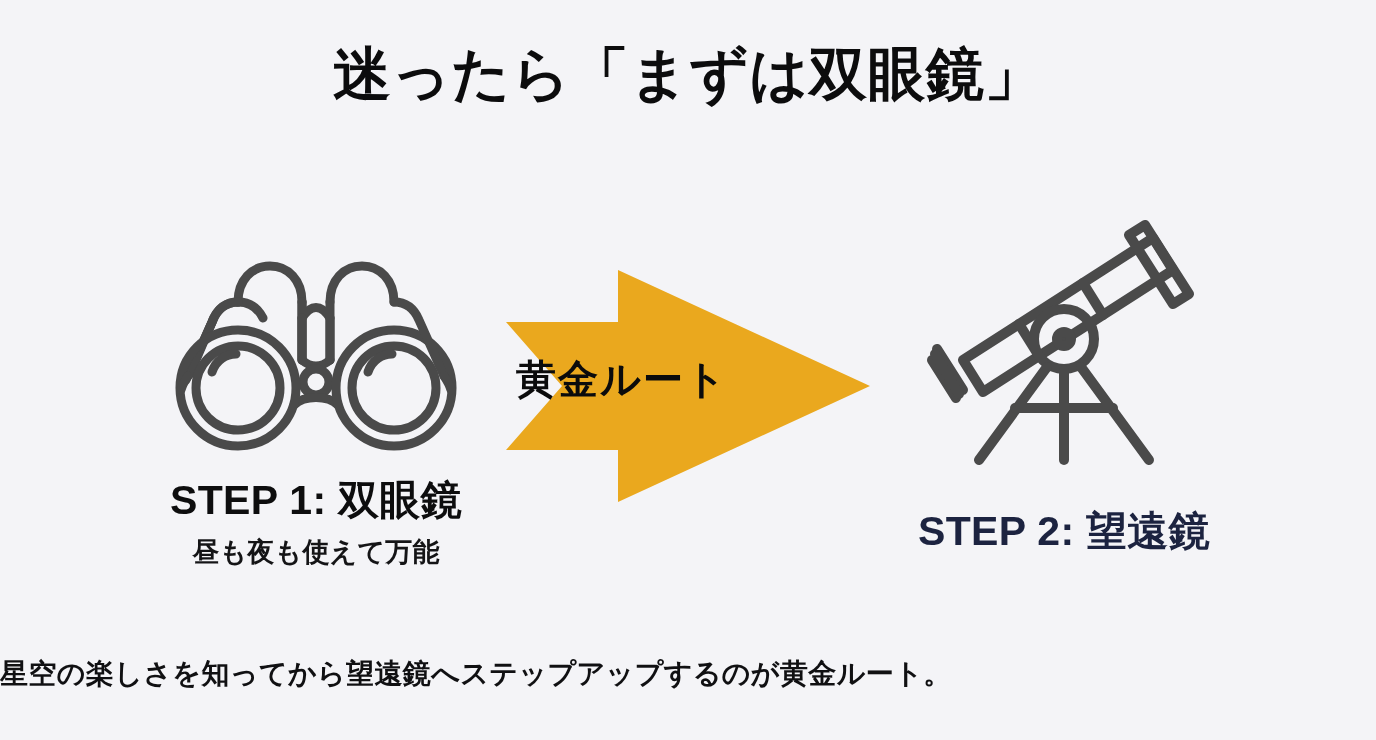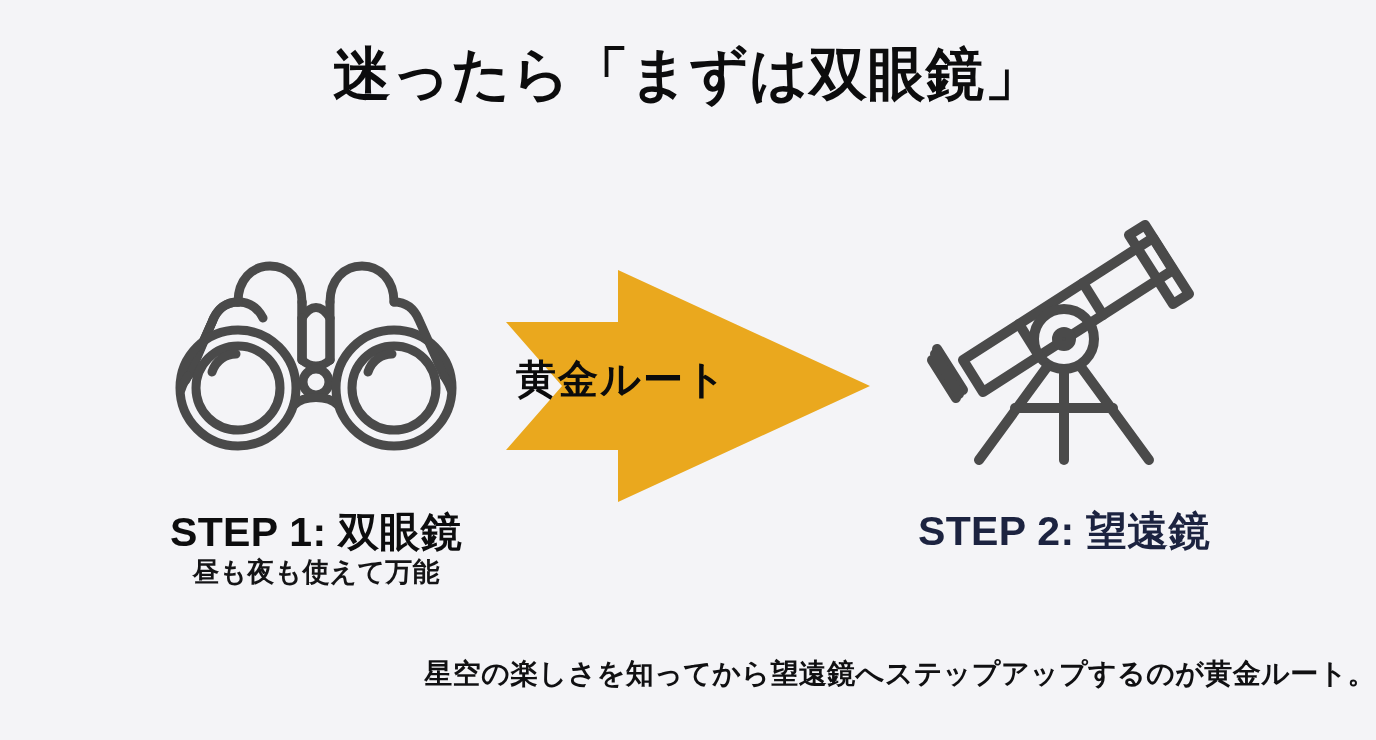--- a/index.html
+++ b/index.html
@@ -68,29 +68,30 @@
     font-size: 41px;
     font-weight: 700;
     line-height: 1.18;
     letter-spacing: 0.3px;
     white-space: nowrap;
   }
   .step-label.dark  { color: #0d0d0e; }
   .step-label.navy  { color: #1c2340; }
 
   .step-sub {
+    margin-top: 12px;
     font-size: 27px;
     font-weight: 600;
     line-height: 1.2;
     color: #141416;
     letter-spacing: 0.2px;
     white-space: nowrap;
   }
 
-  .col-left .step-label { margin-top: 42px; }
+  .col-left .step-label { margin-top: 10px; }
   .col-right .step-label { margin-top: 32px; }
 
   
   .arrow-wrap {
     position: absolute;
     left: 498px;
     top: 262px;
     width: 380px;
     height: 310px;
   }
@@ -109,21 +110,21 @@
     white-space: nowrap;
     padding-left: 18px;
   }
 
   
   .footer-note {
     position: absolute;
     left: 0;
     top: 655px;
     width: 1376px;
-    text-align: right;
+    text-align: left;
     font-size: 28px;
     font-weight: 600;
     letter-spacing: 0.4px;
     color: #101012;
     white-space: nowrap;
   }
 </style>
 </head>
 <body>
 

